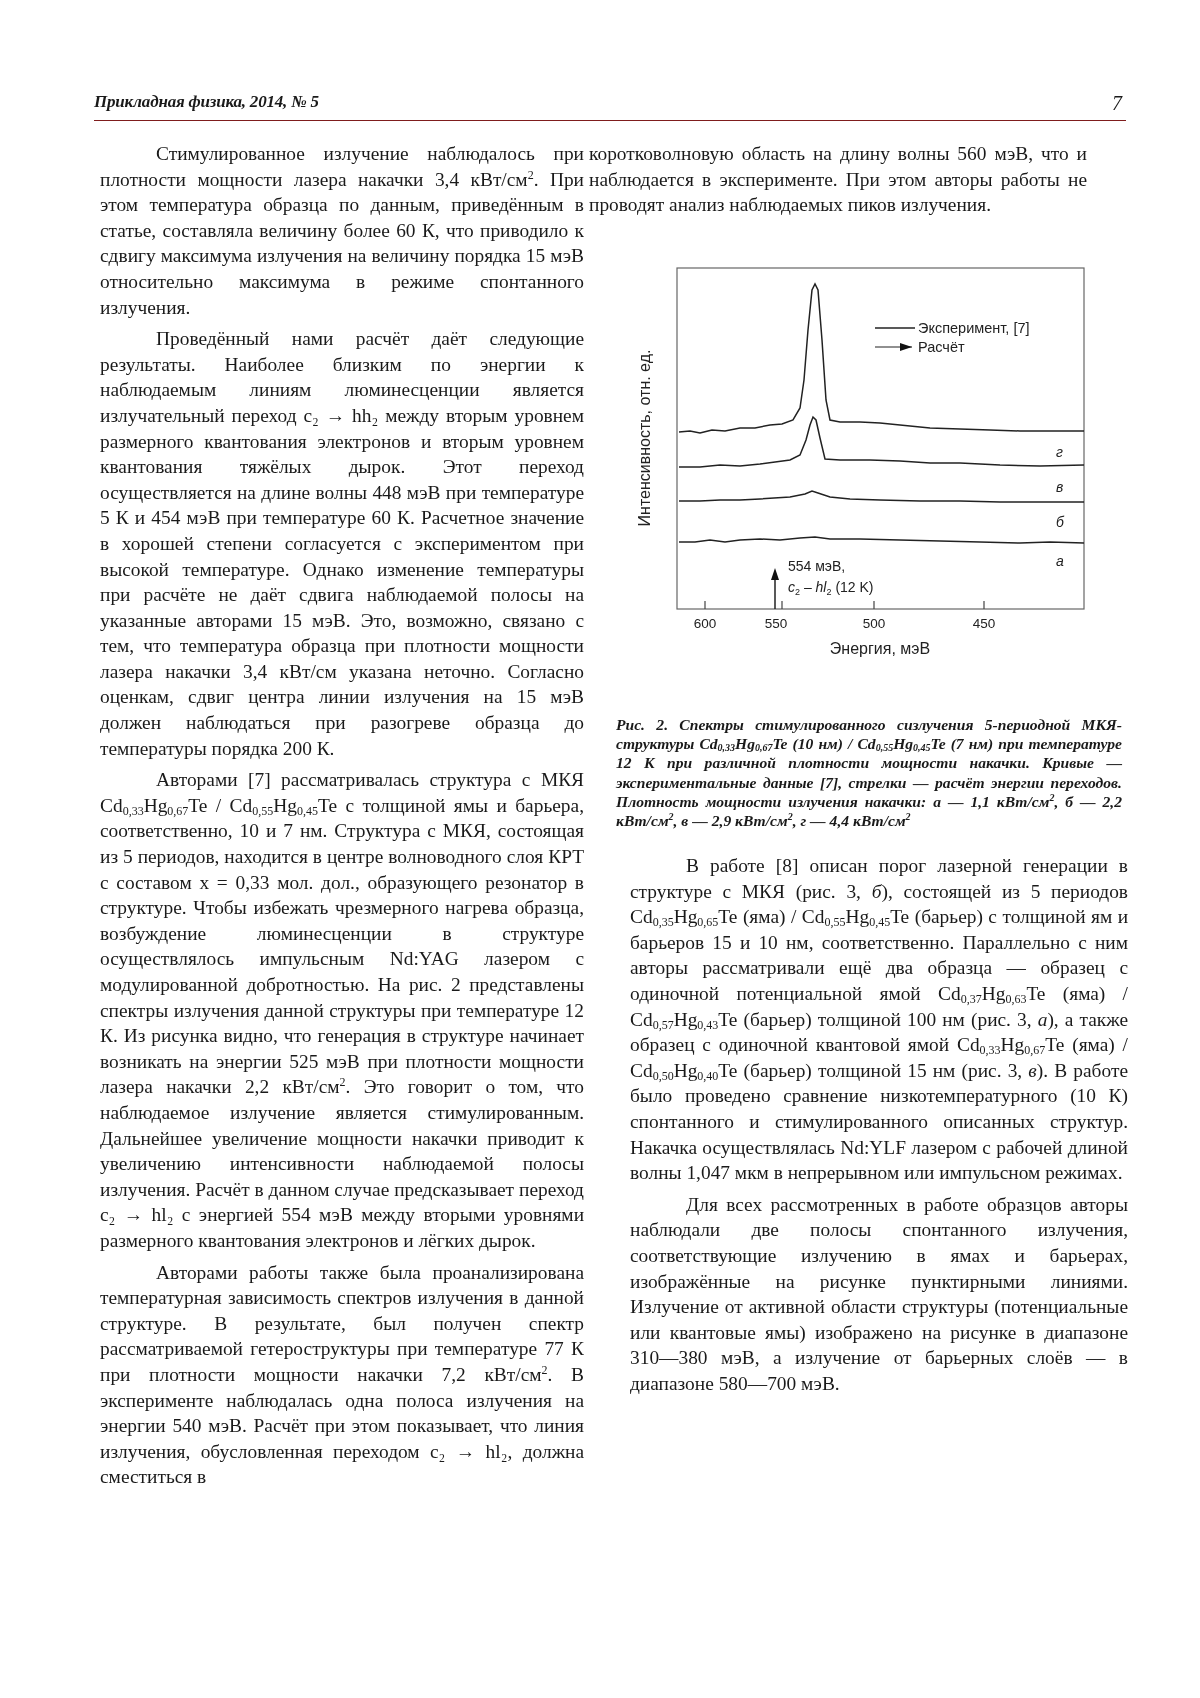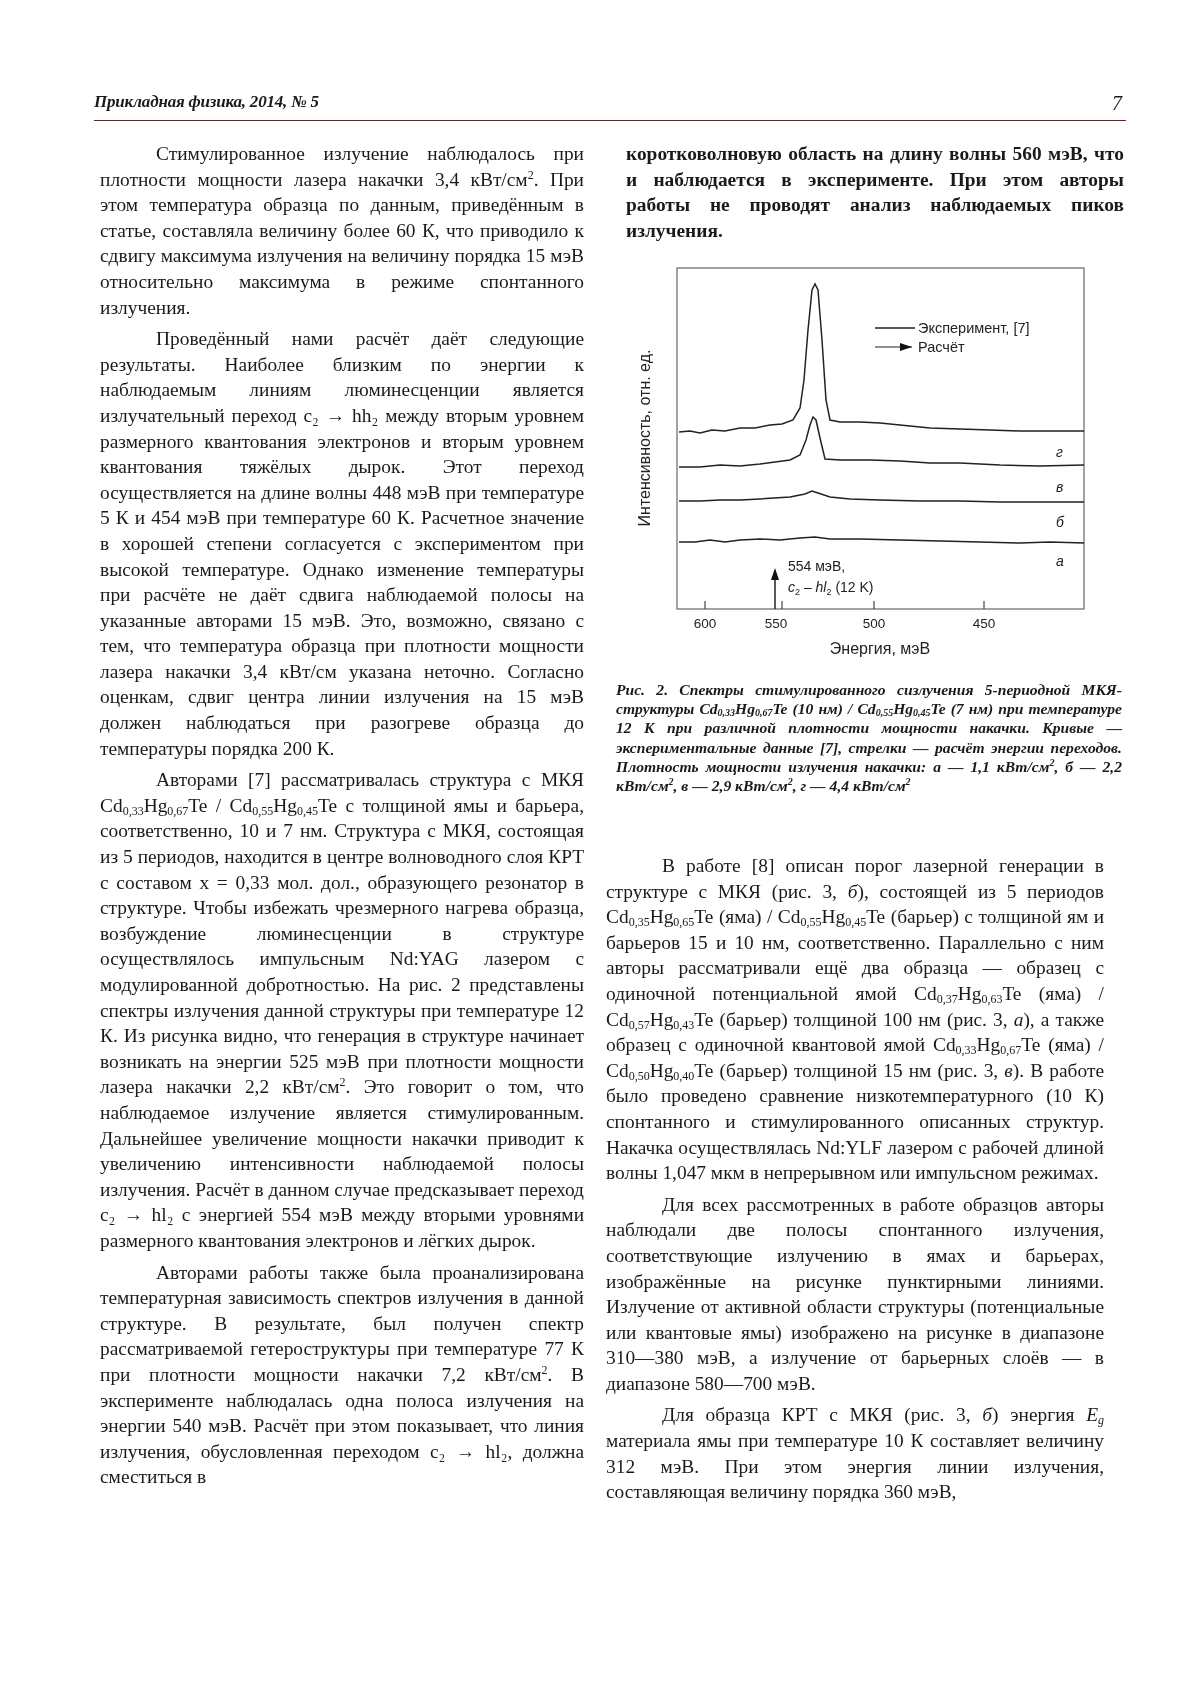--- a/index.html
+++ b/index.html
@@ -5,34 +5,34 @@
   html, body { margin: 0; padding: 0; background: #ffffff; }
   body { width: 1200px; height: 1698px; position: relative; overflow: hidden;
          font-family: "Liberation Serif", "DejaVu Serif", serif; color: #1a1a1a; }
   .header { position: absolute; left: 94px; top: 90px; width: 1032px; height: 30px;
             border-bottom: 1px solid #7f1d1d; }
   .header .journal { position: absolute; left: 0; top: 2px; font-style: italic; font-weight: bold;
                      font-size: 17px; letter-spacing: -0.2px; }
   .header .pagenum { position: absolute; right: 4px; top: 2px; font-style: italic; font-size: 20px; }
   .col { position: absolute; top: 135px; font-size: 19.4px; line-height: 25.6px; text-align: justify; }
   .col-left { left: 94px; width: 496px; }
-  .col-right { left: 620px; width: 510px; top: 135px; font-weight: bold; }
+  .col-right { left: 583px; width: 510px; top: 135px; }
   .col p { margin: 6px; text-indent: 0; }
   .col p.indent { text-indent: 56px; }
   .col p.last { text-align-last: left; }
   sub { font-size: 12px; vertical-align: -3px; line-height: 0; }
   sup { font-size: 12px; vertical-align: 7px; line-height: 0; }
   .math { }
   .figure { position: absolute; left: 616px; top: 258px; width: 510px; height: 400px; }
   .figure svg { position: absolute; left: 0; top: 0; }
-  .caption { position: absolute; left: 616px; top: 680px; width: 506px; font-size: 15.6px;
+  .caption { position: absolute; left: 616px; top: 715px; width: 506px; font-size: 15.6px;
              line-height: 19.2px; font-style: italic; font-weight: bold; text-align: justify; }
   .caption sub { font-size: 10px; vertical-align: -2px; }
   .caption sup { font-size: 10px; vertical-align: 6px; }
-  .col-right2 { left: 600px; width: 510px; top: 847px; }
+  .col-right2 { left: 624px; width: 510px; top: 847px; }
   .chart-text { font-family: "Liberation Sans", "DejaVu Sans", sans-serif; fill: #222; }
 </style>
 </head>
 <body>
 
 <div class="header">
   <span class="journal">Прикладная физика, 2014, № 5</span>
   <span class="pagenum">7</span>
 </div>
 
@@ -100,14 +100,13 @@
   </svg>
 </div>
 
 <div class="caption">
   <span>Рис. 2. Спектры стимулированного сизлучения 5-периодной МКЯ-структуры Cd</span><sub>0,33</sub><span>Hg</span><sub>0,67</sub><span>Te (10 нм) / Cd</span><sub>0,55</sub><span>Hg</span><sub>0,45</sub><span>Te (7 нм) при температуре 12 К при различной плотности мощности накачки. Кривые — экспериментальные данные [7], стрелки — расчёт энергии переходов. Плотность мощности излучения накачки: а — 1,1 кВт/см</span><sup>2</sup><span>, б — 2,2 кВт/см</span><sup>2</sup><span>, в — 2,9 кВт/см</span><sup>2</sup><span>, г — 4,4 кВт/см</span><sup>2</sup>
 </div>
 
 <div class="col col-right2">
   <p class="indent"><span>В работе [8] описан порог лазерной генерации в структуре с МКЯ (рис. 3, </span><i>б</i><span>), состоящей из 5 периодов Cd</span><sub>0,35</sub><span>Hg</span><sub>0,65</sub><span>Te (яма) / Cd</span><sub>0,55</sub><span>Hg</span><sub>0,45</sub><span>Te (барьер) с толщиной ям и барьеров 15 и 10 нм, соответственно. Параллельно с ним авторы рассматривали ещё два образца — образец с одиночной потенциальной ямой Cd</span><sub>0,37</sub><span>Hg</span><sub>0,63</sub><span>Te (яма) / Cd</span><sub>0,57</sub><span>Hg</span><sub>0,43</sub><span>Te (барьер) толщиной 100 нм (рис. 3, </span><i>а</i><span>), а также образец с одиночной квантовой ямой Cd</span><sub>0,33</sub><span>Hg</span><sub>0,67</sub><span>Te (яма) / Cd</span><sub>0,50</sub><span>Hg</span><sub>0,40</sub><span>Te (барьер) толщиной 15 нм (рис. 3, </span><i>в</i><span>). В работе было проведено сравнение низкотемпературного (10 К) спонтанного и стимулированного описанных структур. Накачка осуществлялась Nd:YLF лазером с рабочей длиной волны 1,047 мкм в непрерывном или импульсном режимах.</span></p>
   <p class="indent">Для всех рассмотренных в работе образцов авторы наблюдали две полосы спонтанного излучения, соответствующие излучению в ямах и барьерах, изображённые на рисунке пунктирными линиями. Излучение от активной области структуры (потенциальные или квантовые ямы) изображено на рисунке в диапазоне 310—380 мэВ, а излучение от барьерных слоёв — в диапазоне 580—700 мэВ.</p>
-  <p class="indent"><span>Для образца КРТ с МКЯ (рис. 3, </span><i>б</i><span>) энергия </span><i>E</i><sub><i>g</i></sub><span> материала ямы при температуре 10 К составляет величину 312 мэВ. При этом энергия линии излучения, составляющая величину порядка 360 мэВ,</span></p>
 </div>
 
 </body></html>

